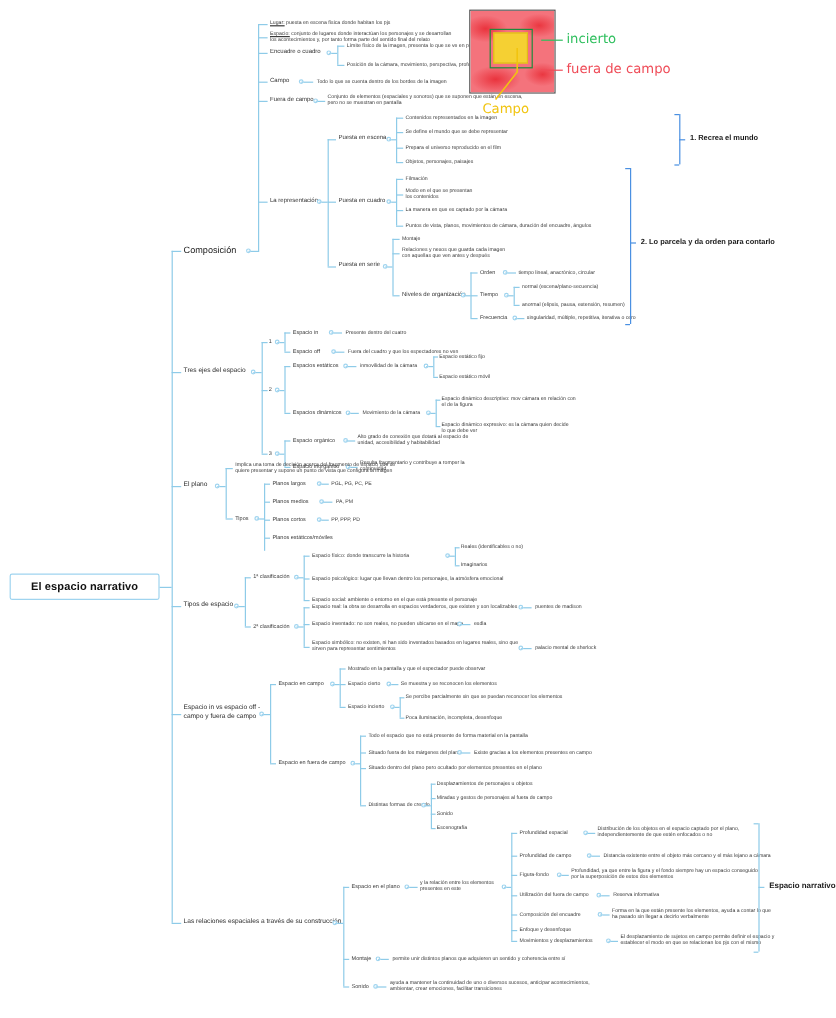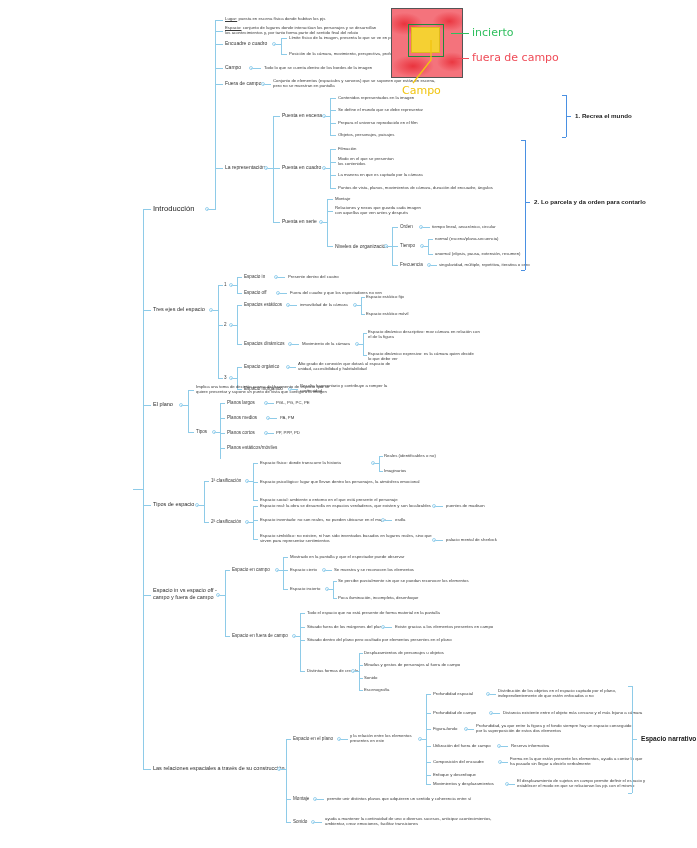--- a/index.html
+++ b/index.html
@@ -66,26 +66,29 @@
   .leader{position:absolute;height:1.2px;}
 
   .rt-note{position:absolute;font-size:6.2px;font-weight:bold;color:#1a1a1a;}
   .rt-final{position:absolute;font-size:6.6px;font-weight:bold;color:#1a1a1a;}
 </style>
 </head>
 <body>
 
 <div id="map">
 
+  <div class="node root">
+    <span>El espacio narrativo</span>
+  </div>
   <div class="ln lnh" style="left:133px;top:489px;width:10px;"></div>
 
   <div class="ln lnv" style="left:143px;top:209px;height:560px;"></div>
 
   <div class="ln lnh" style="left:143px;top:209px;width:8px;"></div>
-  <div class="lbl l1" style="left:153px;top:204px;">Introducción</div>
+  <div class="lbl l1" style="left:153px;top:204px;">Composición</div>
   <div class="hdl" style="left:205px;top:207px;"></div>
   <div class="ln lnh" style="left:209px;top:209px;width:6px;"></div>
   <div class="ln lnv" style="left:215px;top:20px;height:190px;"></div>
 
   <div class="ln lnh" style="left:215px;top:20px;width:8px;"></div>
   <div class="lbl tiny" style="left:225px;top:16px;"><span class="u">Lugar:</span><span> puesta en escena física donde habitan los pjs</span></div>
 
   <div class="ln lnh" style="left:215px;top:31px;width:8px;"></div>
   <div class="lbl tiny" style="left:225px;top:25px;"><span class="u">Espacio:</span><span> conjunto de lugares donde interactúan los personajes y se desarrollan
 los acontecimientos y, por tanto forma parte del sentido final del relato</span></div>

